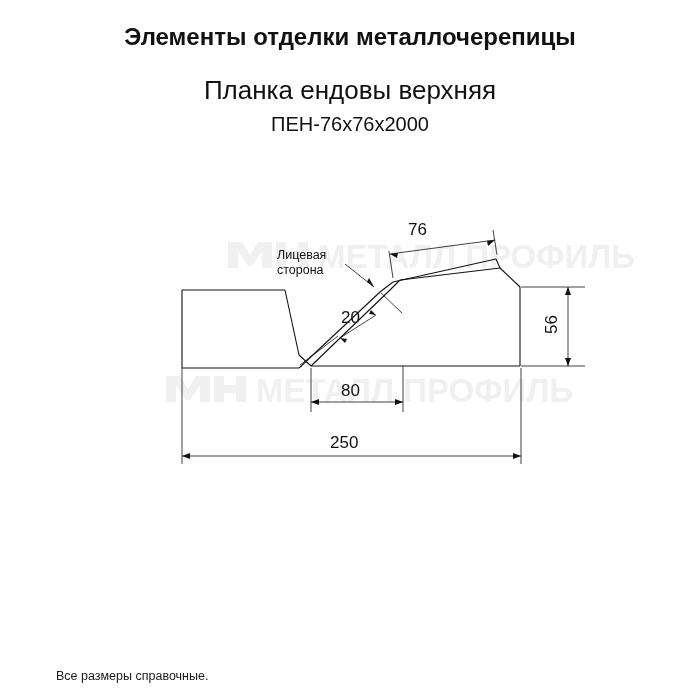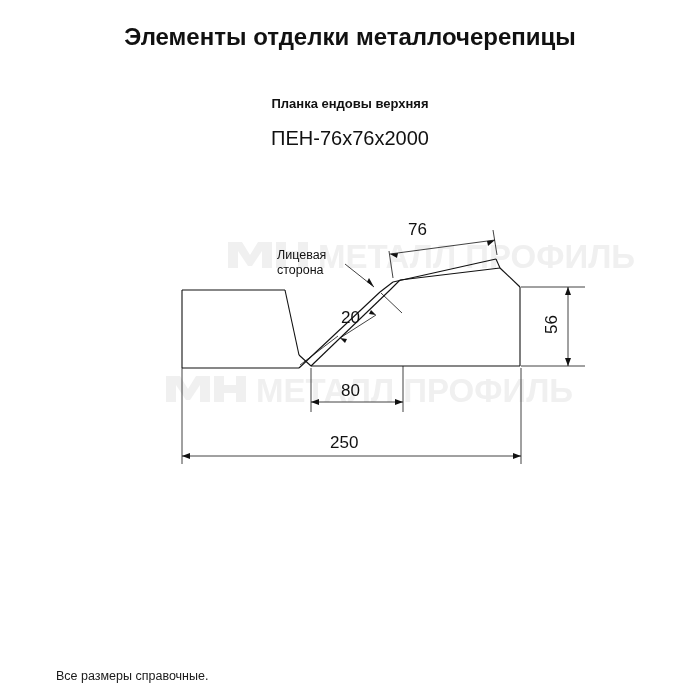--- a/index.html
+++ b/index.html
@@ -28,24 +28,24 @@
     text-align: center;
   }
   .main-title {
     font-size: 24px;
     font-weight: bold;
     line-height: 34px;
     letter-spacing: 0px;
     color: #111111;
   }
   .sub-title {
-    font-size: 13px;
-    font-weight: bold;
+    font-size: 26px;
+    font-weight: normal;
     line-height: 28px;
-    margin-top: 36px;
+    margin-top: 22px;
     color: #111111;
   }
   .product-code {
     font-size: 20px;
     font-weight: normal;
     line-height: 28px;
     margin-top: 6px;
     color: #111111;
   }
   .drawing-area {

